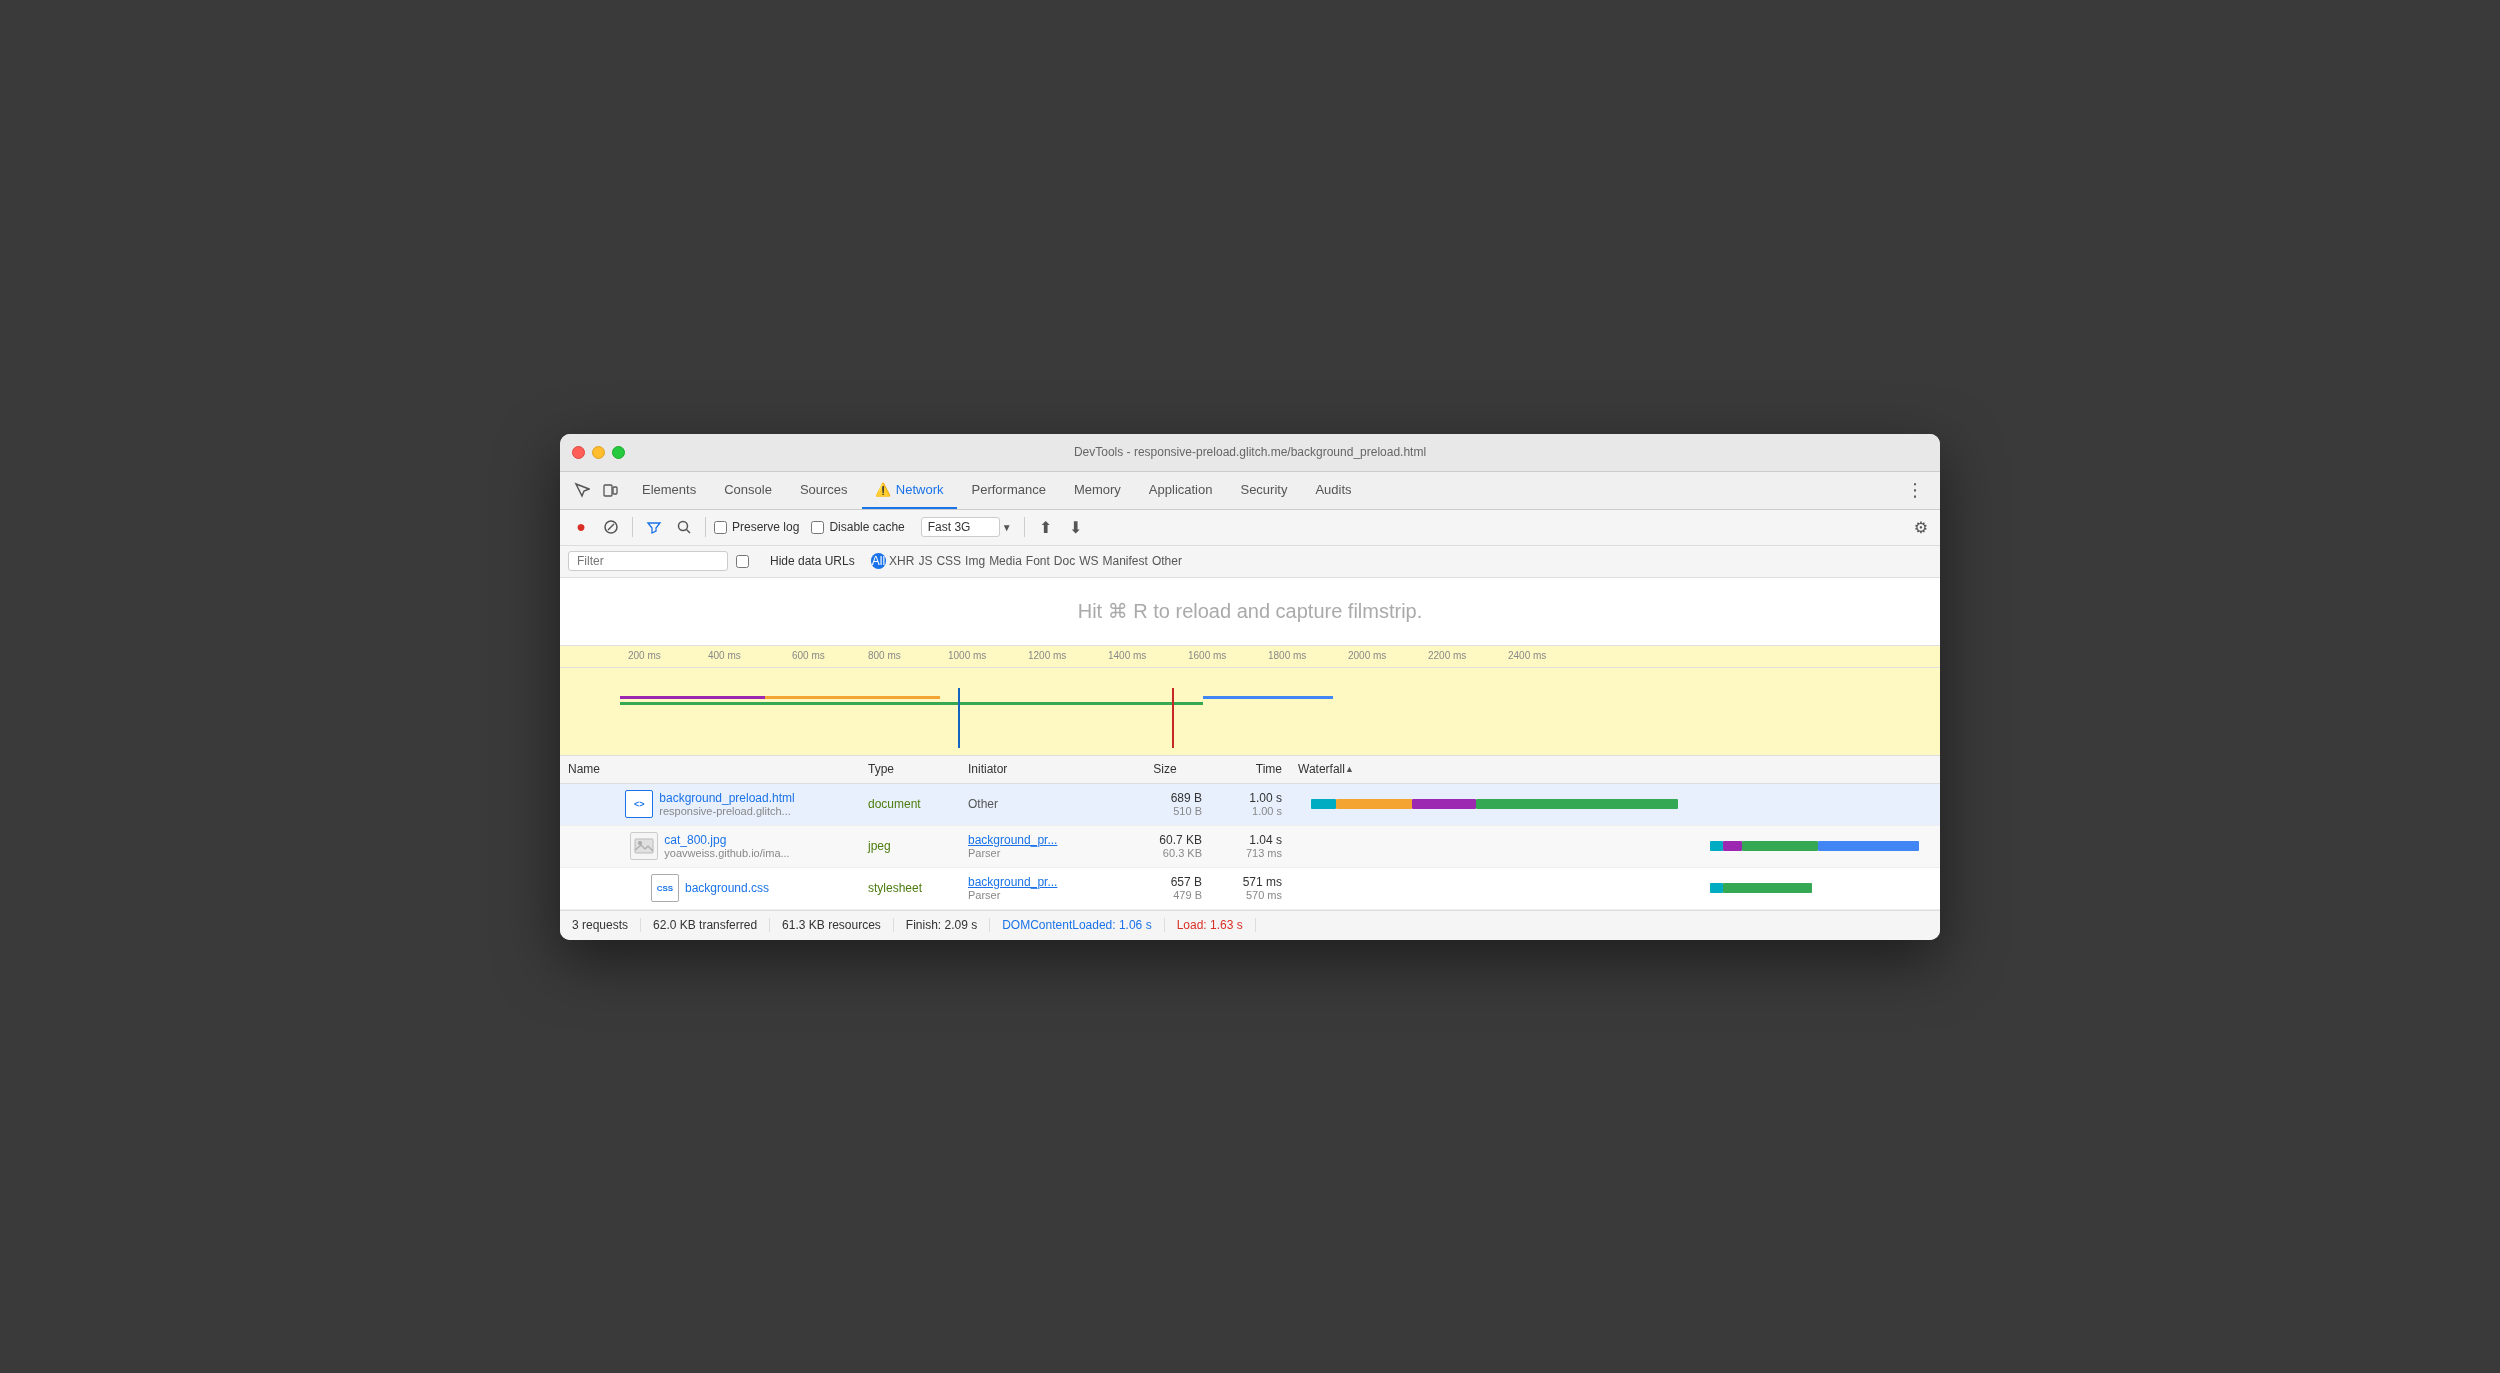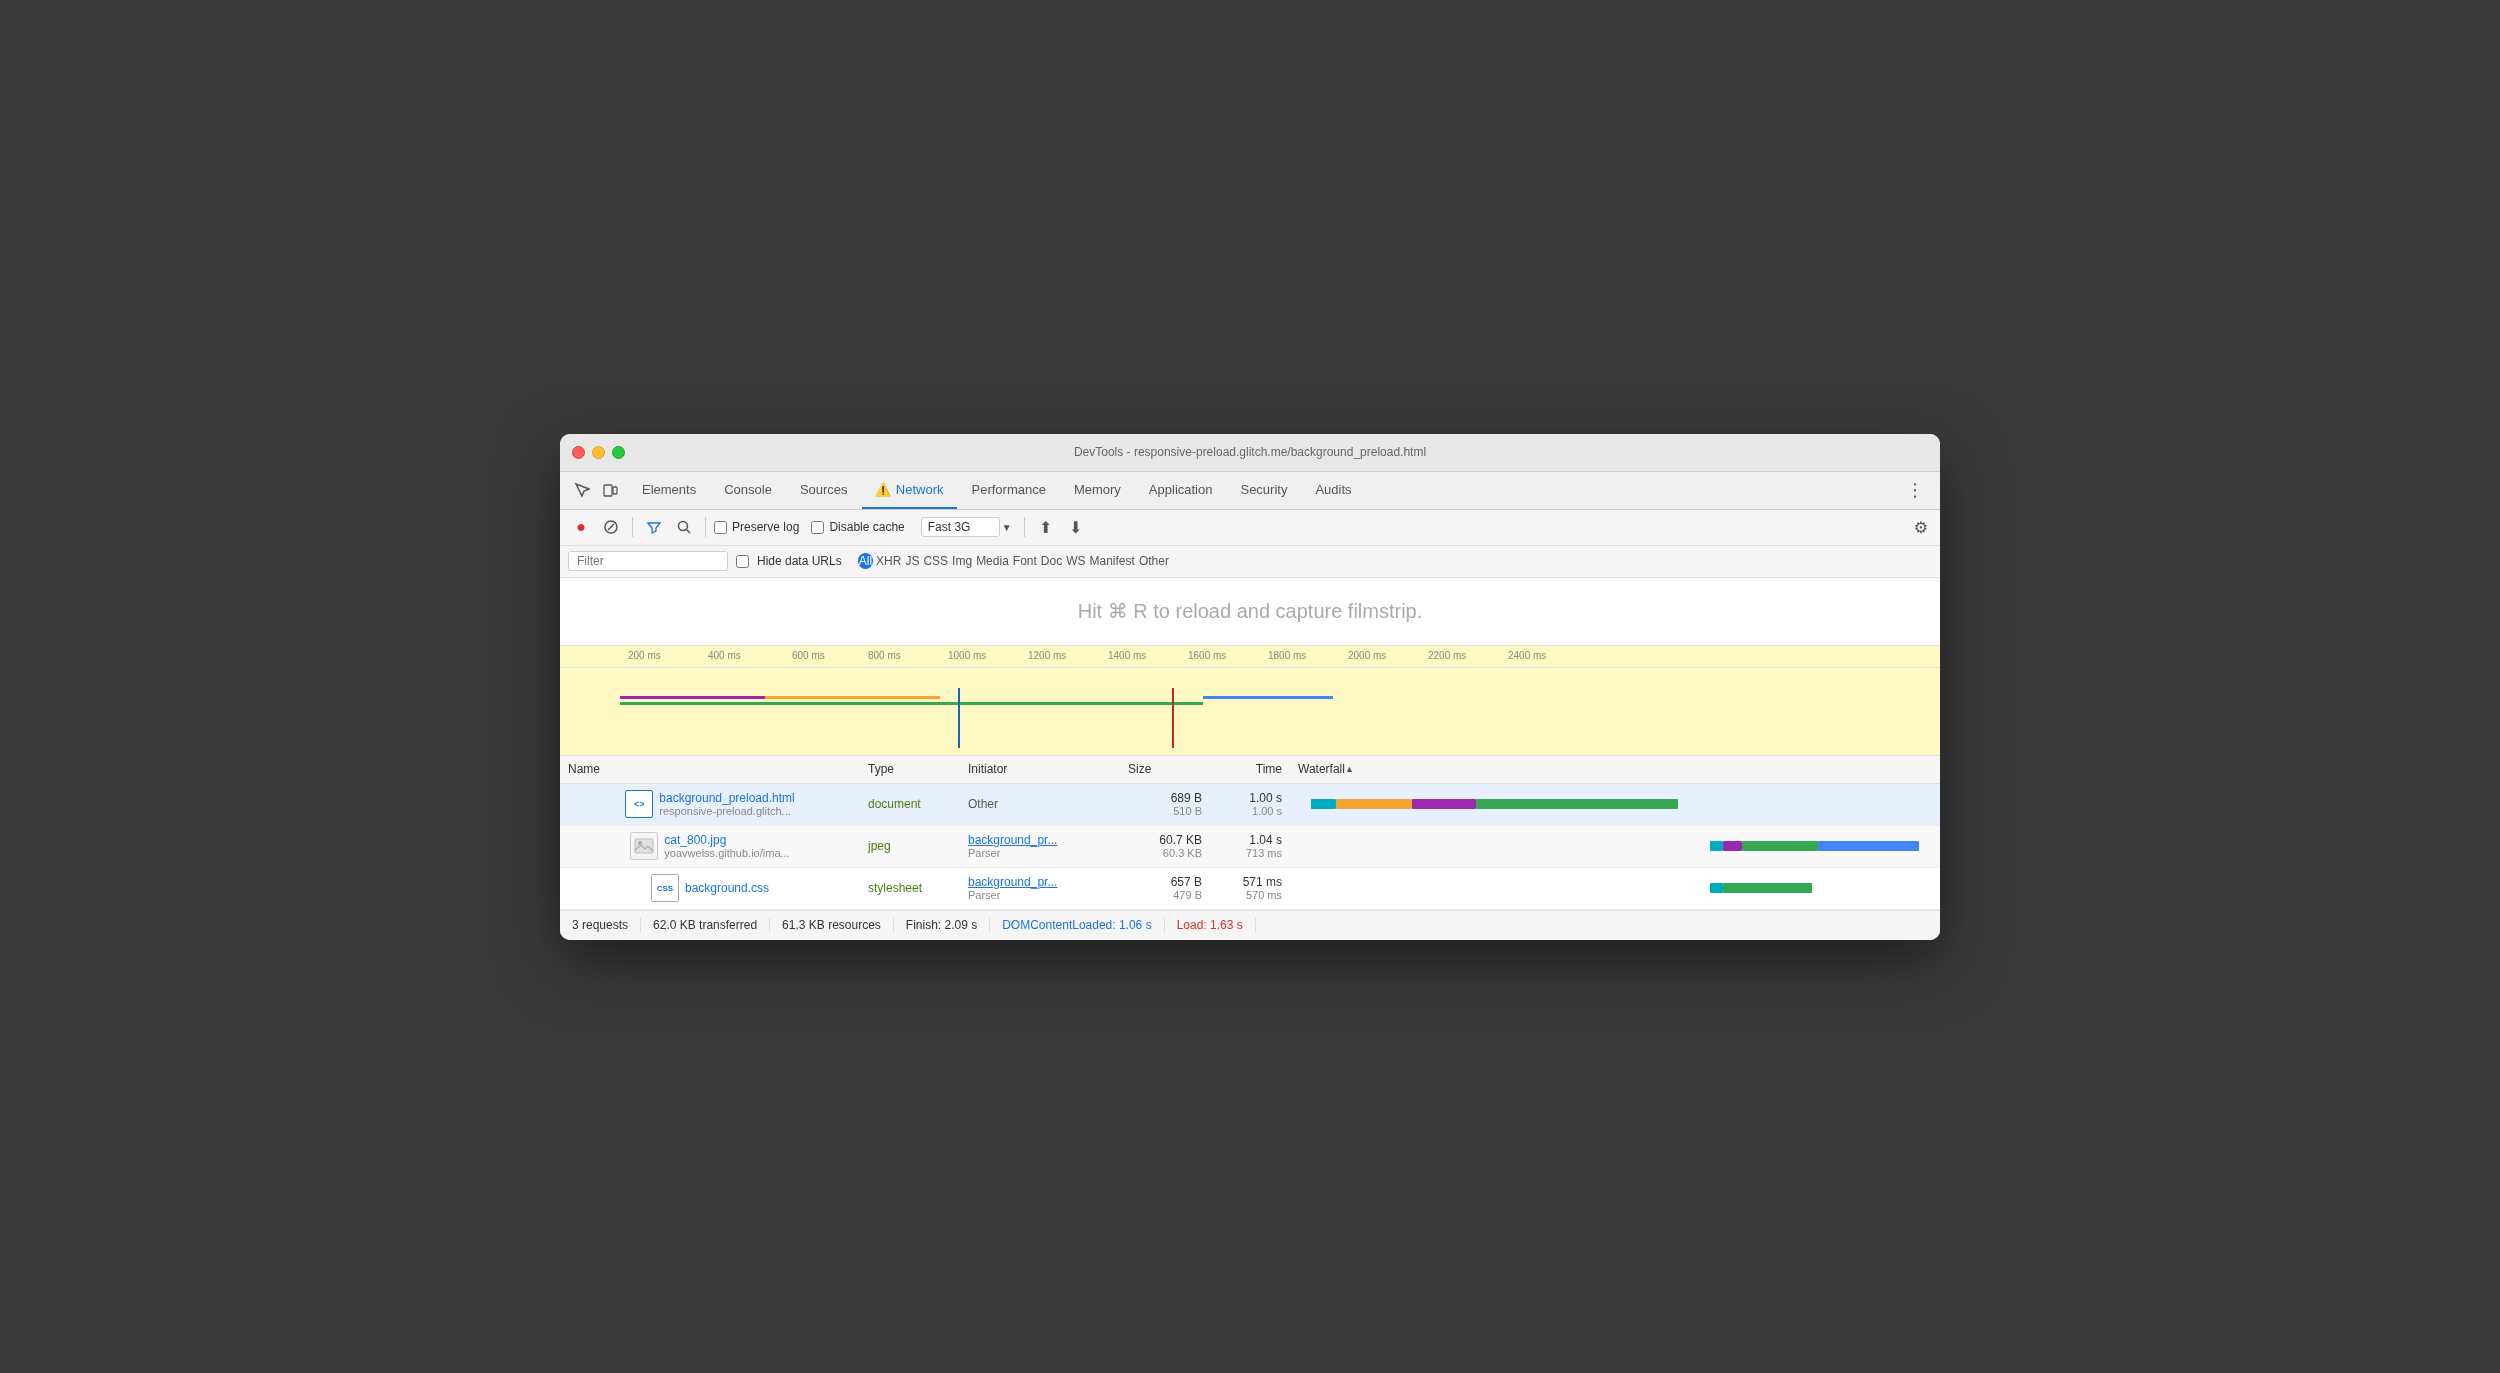--- a/index.html
+++ b/index.html
@@ -173,21 +173,21 @@
       padding: 2px 8px;
       font-size: 12px;
       width: 160px;
       outline: none;
       background: #fff;
       color: #333;
     }
     .filter-checkbox {
       display: flex;
       align-items: center;
-      gap: 8px;
+      gap: 21px;
       font-size: 12px;
       color: #333;
       cursor: pointer;
     }
     .filter-types {
       display: flex;
       align-items: center;
       gap: 2px;
       margin-left: 8px;
     }
@@ -259,21 +259,21 @@
       font-weight: 500;
     }
     .th {
       padding: 0 8px;
       white-space: nowrap;
       overflow: hidden;
     }
     .th-name { width: 300px; flex-shrink: 0; }
     .th-type { width: 100px; flex-shrink: 0; }
     .th-initiator { width: 160px; flex-shrink: 0; }
-    .th-size { width: 90px; flex-shrink: 0; text-align: left; }
+    .th-size { width: 90px; flex-shrink: 0; text-align: center; }
     .th-time { width: 80px; flex-shrink: 0; text-align: right; }
     .th-waterfall { flex: 1; display: flex; align-items: center; justify-content: flex-start; }
     .th-sort-icon { color: #555; font-size: 9px; }
 
     .net-row {
       display: flex;
       align-items: stretch;
       border-bottom: 1px solid #efefef;
       font-size: 12px;
       min-height: 42px;

